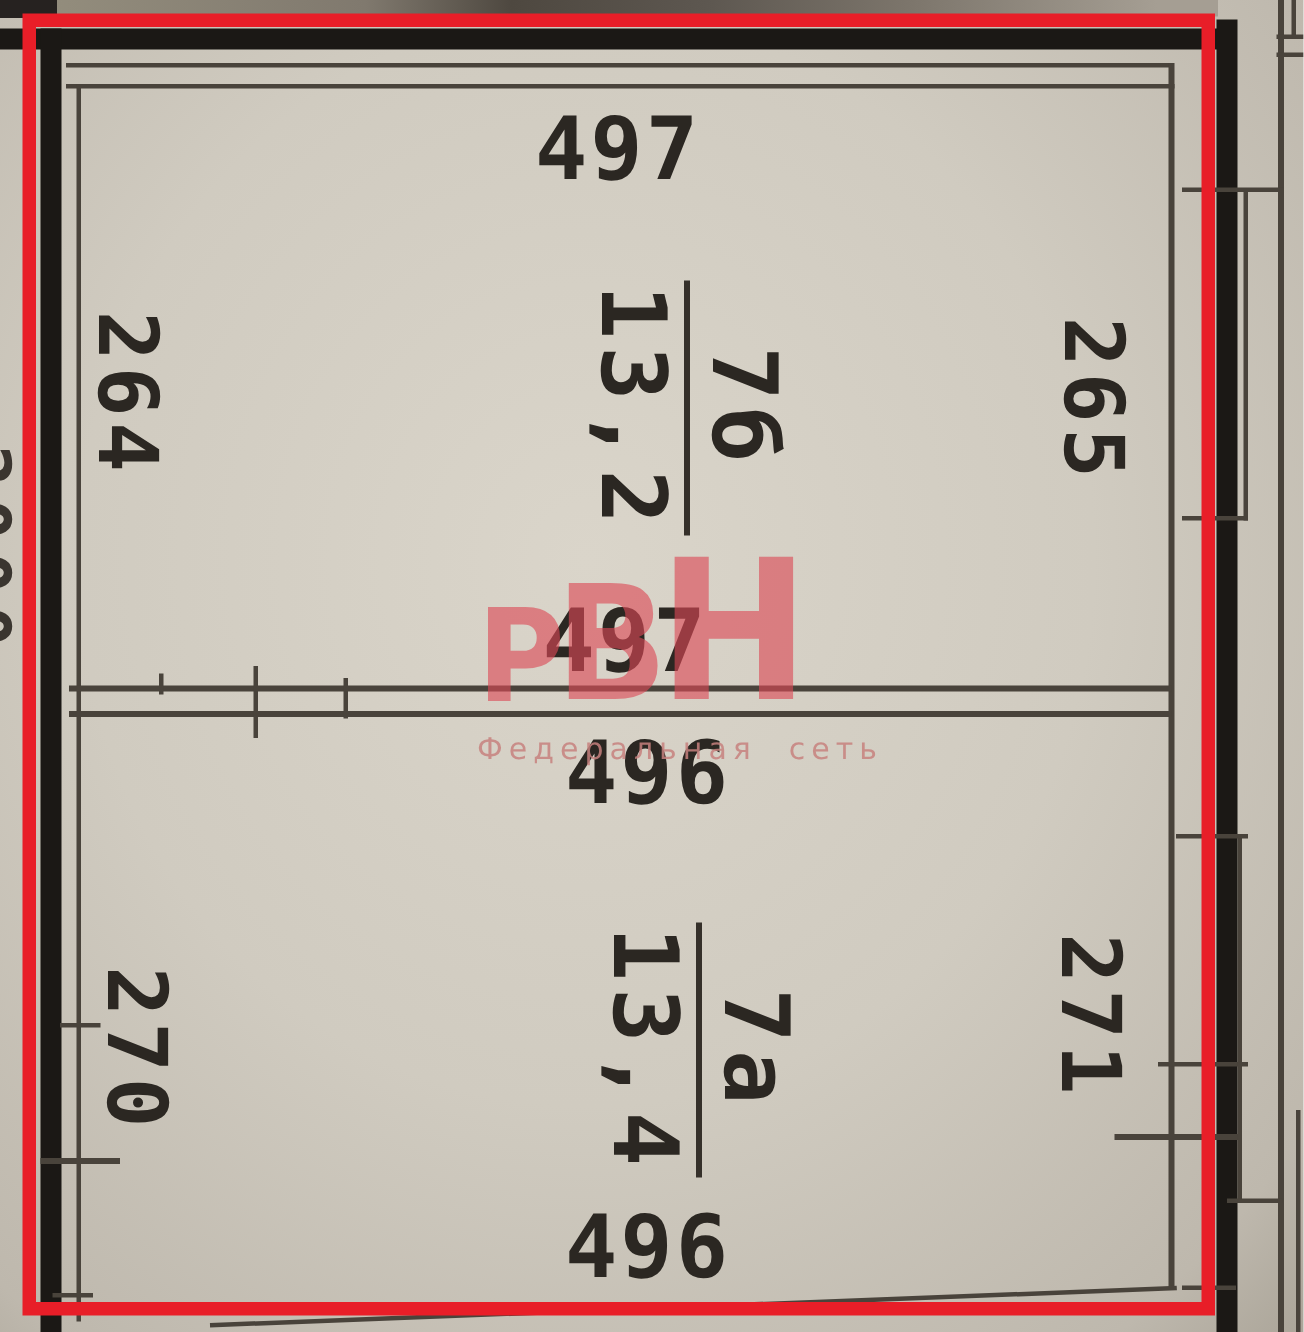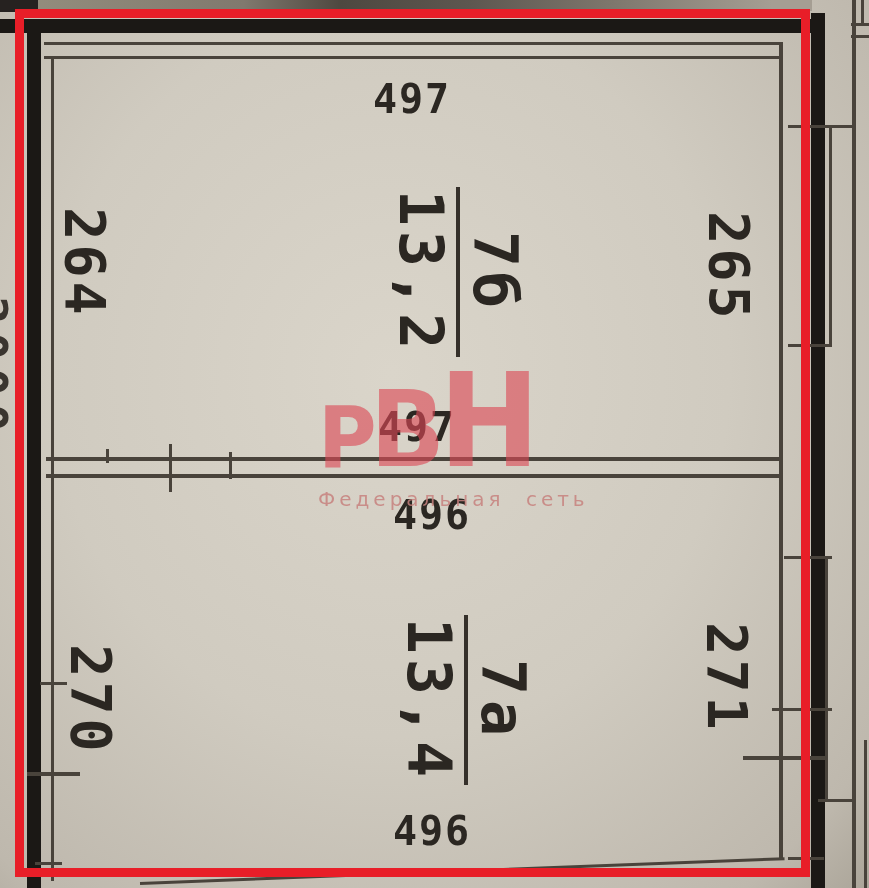--- a/index.html
+++ b/index.html
@@ -10,21 +10,21 @@
     font-family:"DejaVu Sans Mono", monospace;
   }
   
   #plan{position:absolute;inset:0;filter:blur(0.45px);}
   .wall{position:absolute;background:#1b1815;}
   .ln{position:absolute;background:#49433b;}
   .dim{
     position:absolute;color:#2b2722;font-weight:bold;
     text-align:center;white-space:nowrap;
   }
-  .dim.h{font-size:40px;line-height:60px;letter-spacing:2px;}
+  .dim.h{font-size:58px;line-height:60px;letter-spacing:2px;}
   .dim.v{
     font-size:55px;line-height:60px;letter-spacing:4px;
     transform:rotate(90deg);
   }
   .room-label{
     position:absolute;width:170px;height:136px;
     transform:rotate(90deg);
     display:flex;flex-direction:column;color:#2b2722;font-weight:bold;
   }
   .room-label .num,.room-label .den{

